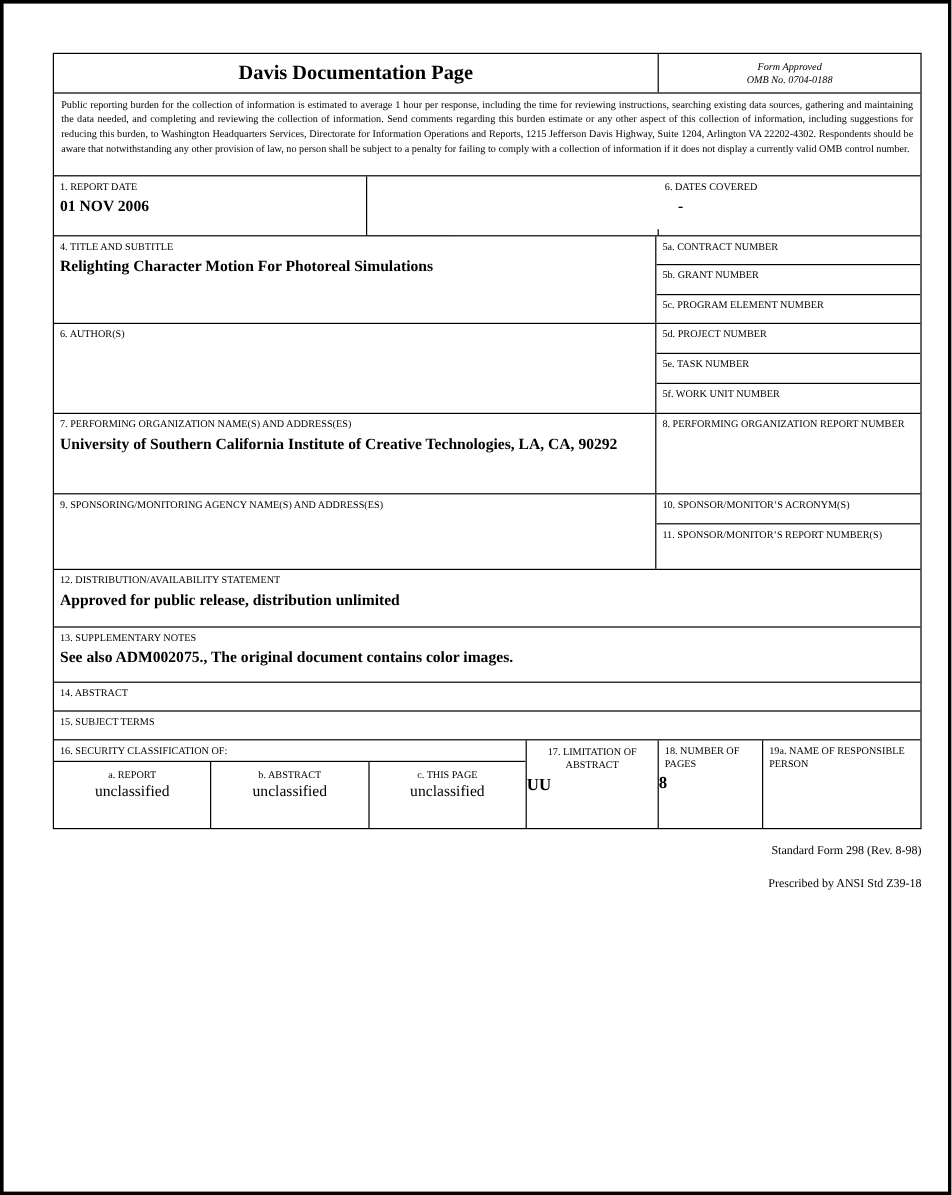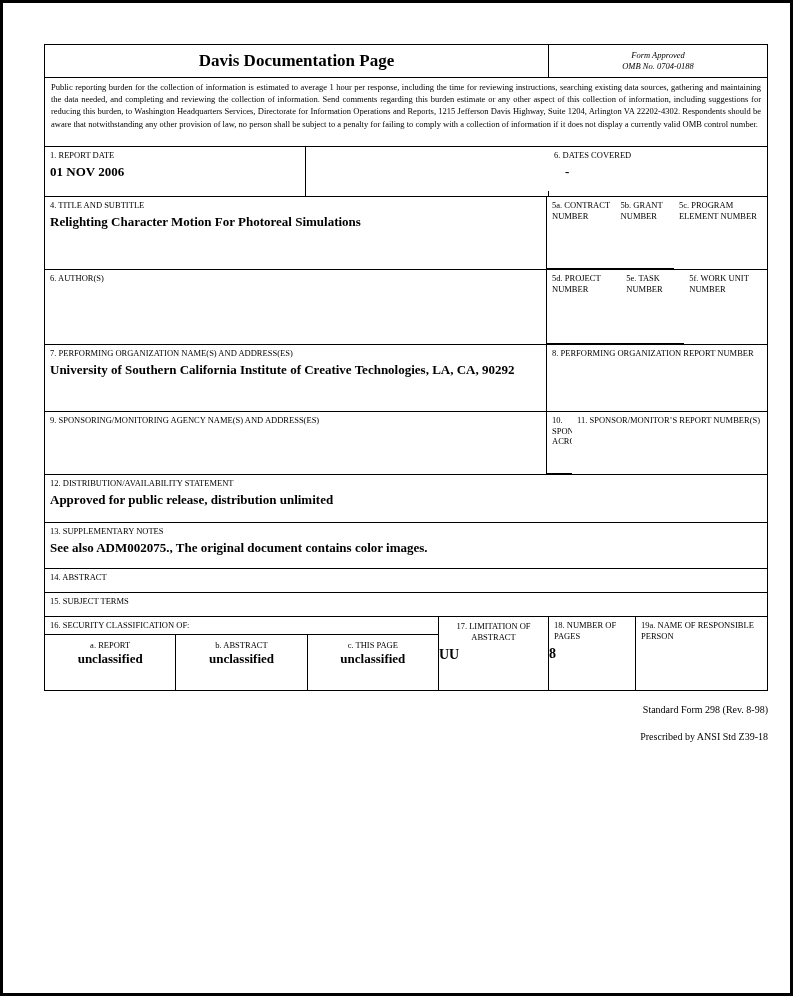--- a/index.html
+++ b/index.html
@@ -60,32 +60,32 @@
     font-size: 8.5px;
     line-height: 12.2px;
     padding: 3px 6px;
     text-align: justify;
   }
 
   .lbl { font-size: 8.5px; padding: 3px 5px 0 5px; line-height: 1.25; }
   .val { font-size: 13px; font-weight: bold; padding: 3px 5px 2px 5px; line-height: 1.25; }
   .val-indent { padding-left: 16px; }
 
-  .stack { display: flex; flex-direction: row; overflow: hidden; }
+  .stack { display: flex; flex-direction: column; overflow: hidden; }
   .stack > .cell { flex: 1 1 auto; border-bottom: 1px solid #000; border-right: none; }
   .stack > .cell:last-child { border-bottom: none; }
   .stack > .cell.s10 { flex: 0 0 25px; }
 
   
   .sec-left { width: 394px; flex: 0 0 394px; display: flex; flex-direction: column; overflow: hidden; }
   .sec-cells { display: flex; flex: 1 1 auto; border-top: 1px solid #000; margin-top: 3px; }
   .sec-cell { flex: 1 1 0; border-right: 1px solid #000; text-align: center; overflow: hidden; }
   .sec-cell:last-child { border-right: none; }
   .sec-sub-lbl { font-size: 8.5px; padding-top: 5px; }
-  .sec-val { font-size: 13px; font-weight: bold; margin-top: 1px; }
+  .sec-val { font-size: 13px; font-weight: normal; margin-top: 1px; }
 
   .c17 { width: 110px; flex: 0 0 110px; }
   .c17 .lbl { text-align: center; padding: 4px 4px 0 4px; }
   .c18 { width: 87px; flex: 0 0 87px; }
   .big-val { font-size: 14px; font-weight: bold; text-align: left; margin-top: 5px; }
 
   .footer { width: 724px; margin: 13px 0 0 41px; text-align: right; }
   .footer-ref { font-size: 10px; font-weight: normal; }
   .footer-prescribed { font-size: 10px; margin-top: 16px; }
 </style>

